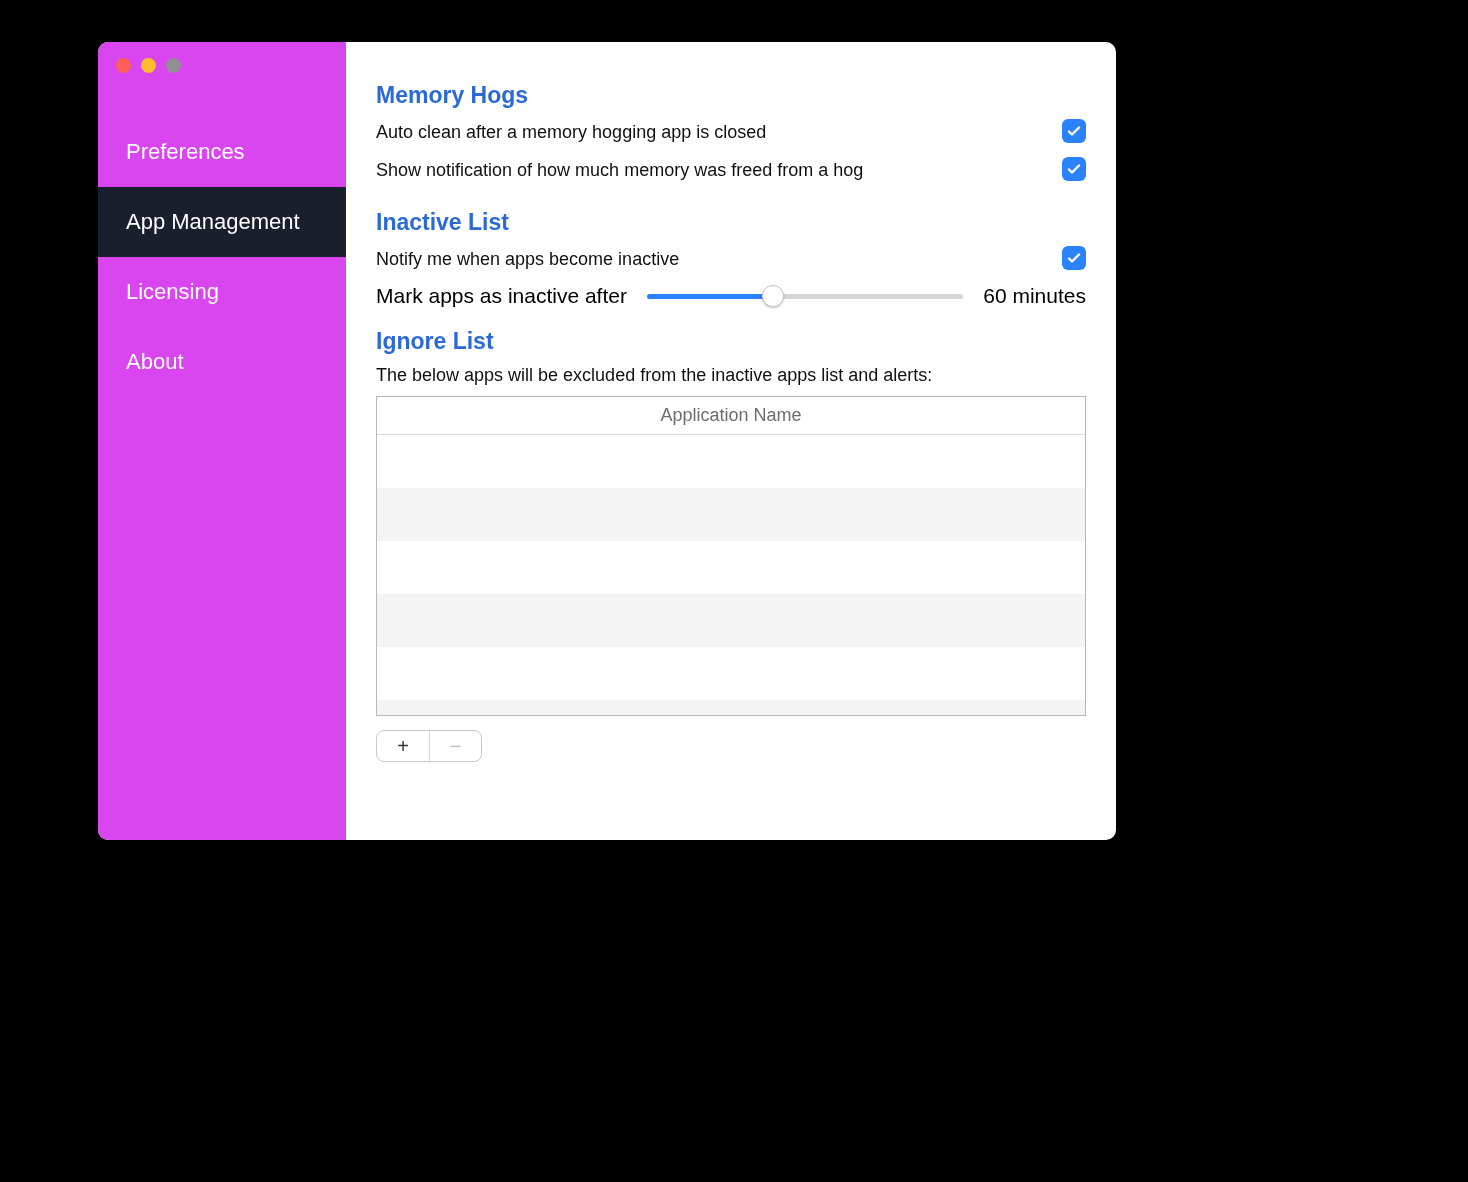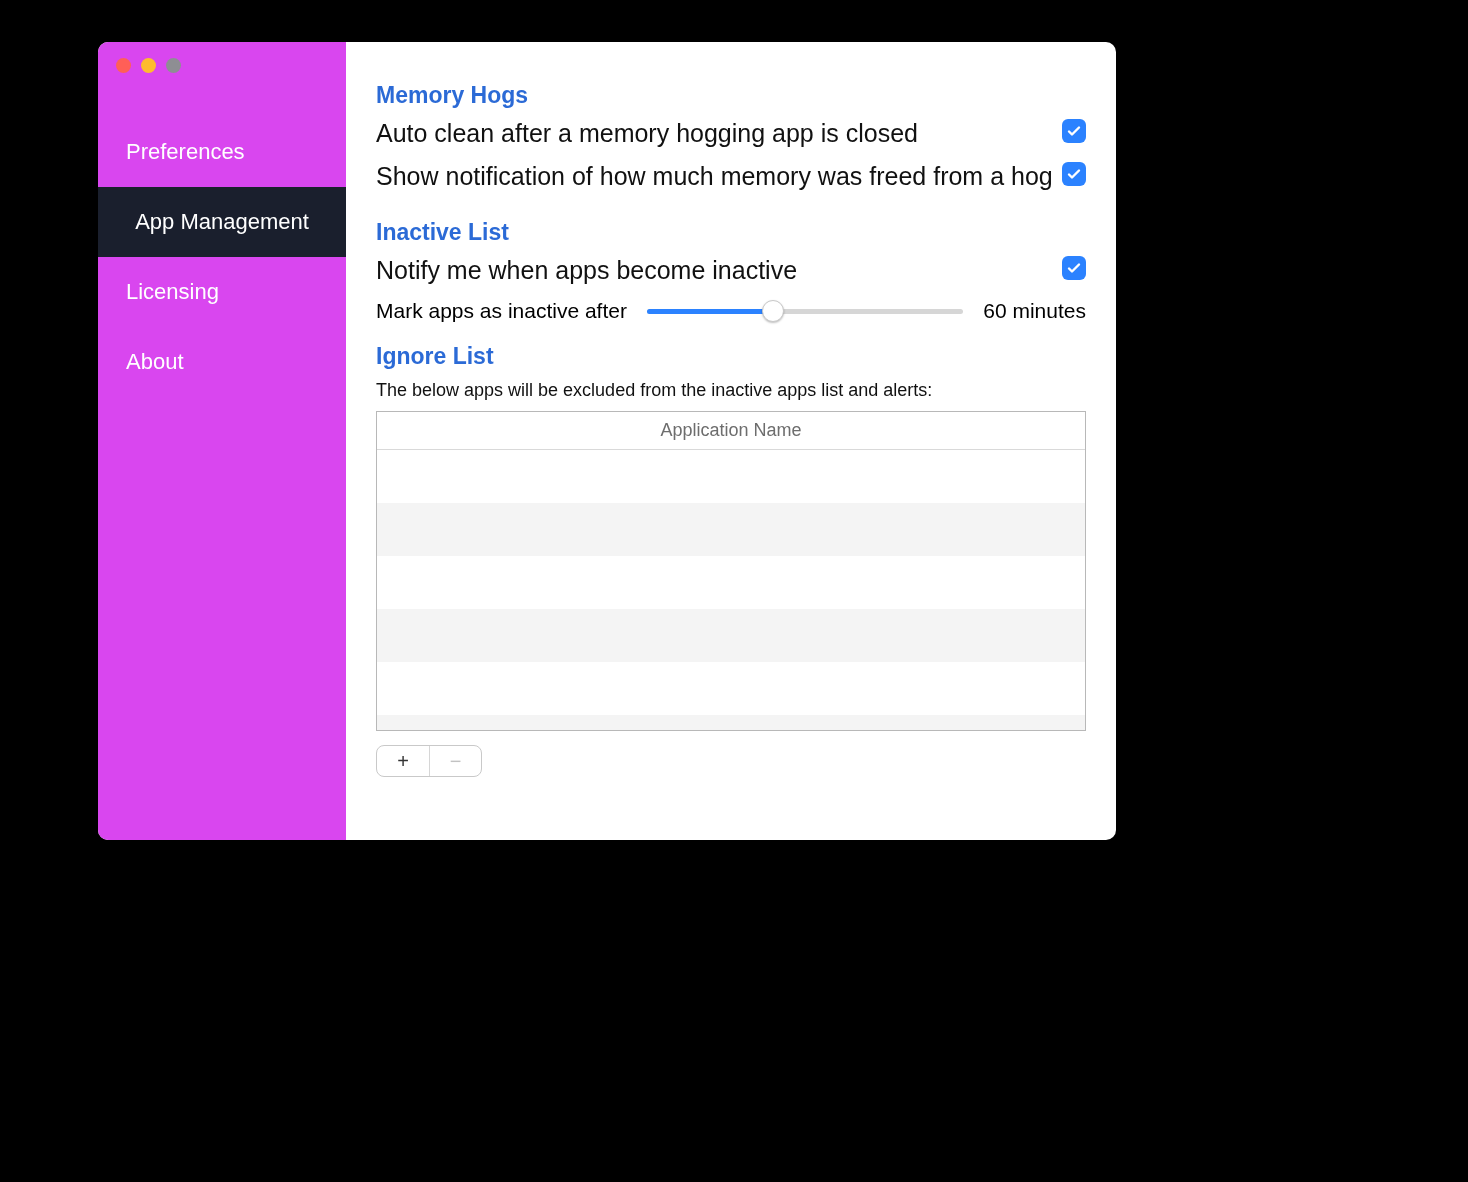--- a/index.html
+++ b/index.html
@@ -33,37 +33,37 @@
   .tl-red { background: #ff5f57; }
   .tl-yellow { background: #febc2e; }
   .tl-gray { background: #8e8e93; }
   .nav { margin-top: 34px; }
   .nav-item {
     padding: 22px 28px;
     font-size: 22px;
     color: #ffffff;
     cursor: pointer;
   }
-  .nav-item.active { background: #1a1f2d; text-align: center; }
+  .nav-item.active { background: #1a1f2d; }
   .content {
     flex: 1;
     padding: 40px 30px 20px 30px;
     overflow: auto;
   }
   .section-title {
     color: #2b6ad6;
     font-weight: 700;
     font-size: 23px;
     margin-bottom: 10px;
   }
   .row {
     display: flex;
-    align-items: flex-start;
+    align-items: flex-end;
     justify-content: space-between;
-    font-size: 25px;
+    font-size: 18px;
     color: #111;
     margin-bottom: 14px;
     gap: 4px;
   }
   .checkbox {
     width: 24px;
     height: 24px;
     border-radius: 6px;
     background: #2b82ff;
     color: #fff;

